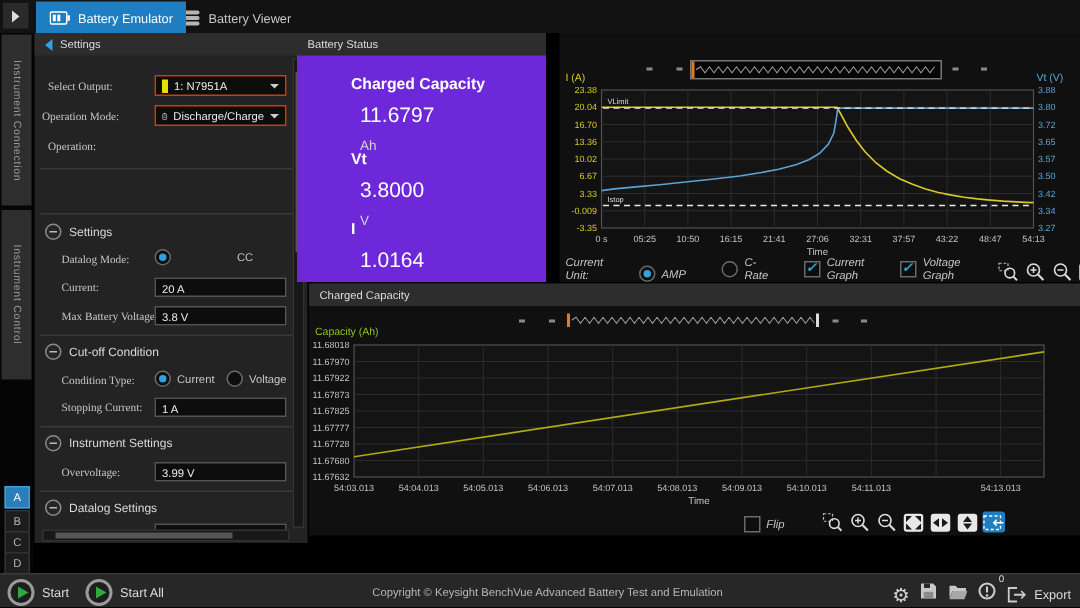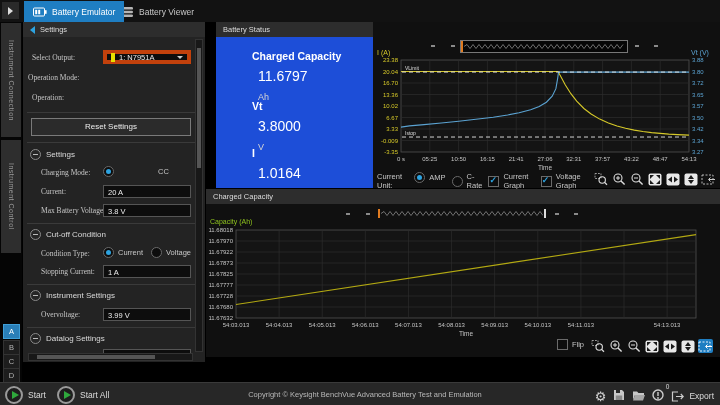--- a/index.html
+++ b/index.html
@@ -14,48 +14,48 @@
   
   .rail{left:0;top:22px;width:22px;height:383px;background:#050505;}
   .vtab{left:1px;width:20px;background:#2e2e2e;color:#9a9a9a;font-size:7px;writing-mode:vertical-rl;display:flex;align-items:center;justify-content:center;letter-spacing:.5px;}
   .chbtn{left:3px;width:15px;height:13px;background:#1d1d1d;color:#b5b5b5;font-size:7.5px;display:flex;align-items:center;justify-content:center;border:1px solid #333;}
   .chbtn.active{background:#2a7fb8;color:#fff;border-color:#3f9fd8;}
   
   .settings{left:23px;top:22px;width:182px;height:340px;background:#232323;}
   .phead{left:0;top:0;width:100%;height:15px;background:#2d2d2d;color:#dcdcdc;font-size:7.5px;line-height:15px;display:flex;align-items:center;gap:5px;padding-left:7px;box-sizing:border-box;}
   .back-tri{width:0;height:0;border-right:5px solid #2da3e0;border-top:4px solid transparent;border-bottom:4px solid transparent;}
   .lbl{color:#c6c6c6;font-size:7.5px;white-space:nowrap;font-family:Liberation Serif, serif;}
-  .dd{left:80px;width:88px;height:14px;background:#0d0d0d;border:4px solid #c2410c;display:flex;align-items:center;gap:4px;padding:0 4px;color:#ececec;font-size:7.5px;box-sizing:border-box;}
+  .dd{left:80px;width:88px;height:14px;background:#0d0d0d;border:1px solid #c2410c;display:flex;align-items:center;gap:4px;padding:0 4px;color:#ececec;font-size:7.5px;box-sizing:border-box;}
   .caret{margin-left:auto;width:0;height:0;border-top:3.5px solid #ccc;border-left:3px solid transparent;border-right:3px solid transparent;}
   .swatch{width:4px;height:9px;background:#e8e000;}
   .inp{left:80px;width:88px;height:13px;background:#0d0d0d;border:1px solid #555;color:#ececec;font-size:7.5px;line-height:13px;padding:0 4px;box-sizing:border-box;}
   .btn{background:#2b2b2b;border:1px solid #7a7a7a;color:#ececec;font-size:8px;text-align:center;line-height:15px;}
   .divider{height:1px;background:#3a3a3a;left:4px;width:174px;}
   .sec{display:flex;align-items:center;gap:5px;color:#dadada;font-size:8px;}
   .minus{width:9px;height:9px;border-radius:50%;border:1px solid #8a8a8a;background:#262626;position:relative;}
   .minus::after{content:'';position:absolute;left:2px;top:4px;width:5px;height:1px;background:#bbb;}
   .radio{width:9px;height:9px;border-radius:50%;background:#0d0d0d;border:1px solid #6a6a6a;display:inline-block;position:relative;flex:none;}
   .radio.sel::after{content:'';position:absolute;left:2px;top:2px;width:5px;height:5px;border-radius:50%;background:#2da3e0;}
   .check{width:9px;height:9px;background:#0d0d0d;border:1px solid #6a6a6a;display:inline-block;position:relative;flex:none;}
   .check.on::after{content:'\2713';color:#2da3e0;font-size:9px;font-weight:bold;position:absolute;left:0px;top:-2px;}
   .optrow{display:flex;align-items:center;gap:4px;font-size:7.5px;color:#c6c6c6;}
   .vscroll{width:6px;background:#181818;border:1px solid #333;}
   .vthumb{position:absolute;left:0;width:4px;background:#555;margin:0 0 0 0;}
   
-  .bstatus{left:216px;top:22px;width:166px;height:166px;background:#1d4ed8;}
+  .bstatus{left:198px;top:22px;width:166px;height:166px;background:#6d28d9;}
   .bs-label{left:36px;color:#fff;font-weight:bold;font-size:10.5px;}
   .bs-val{left:42px;color:#fff;font-size:14px;display:flex;align-items:baseline;gap:8px;flex-direction:column;}
   .bs-unit{font-size:9px;color:#d5d5d5;}
   
   .vcpanel{left:373px;top:22px;width:347px;height:166px;background:#101010;}
   .cappanel{left:206px;top:189px;width:514px;height:168px;background:#101010;}
   .selmark{height:2px;width:4px;background:#8a8a8a;top:5px;}
   .selbox{background:#060606;border:1px solid #777;}
   .axis-title{font-size:7px;}
-  .controls{display:flex;align-items:flex-start;gap:6px;font-size:7.5px;color:#c6c6c6;}
+  .controls{display:flex;align-items:flex-end;gap:24px;font-size:7.5px;color:#c6c6c6;font-style:italic;}
   .ticons{display:flex;align-items:center;gap:3px;}
   .ticon{width:15px;height:14px;display:flex;align-items:center;justify-content:center;}
   .ticon.activebg{background:#1f7ec2;border-radius:2px;}
   
   .footer{left:0;top:382px;width:720px;height:23px;background:#272727;border-top:1px solid #3a3a3a;box-sizing:border-box;}
   .play{width:14px;height:14px;border-radius:50%;background:#1e1e1e;border:2px solid #9a9a9a;display:inline-block;position:relative;flex:none;}
   .ptri{position:absolute;left:5px;top:3px;border-left:7px solid #2fa83c;border-top:4px solid transparent;border-bottom:4px solid transparent;}
   .fbtn{display:flex;align-items:center;gap:5px;color:#dcdcdc;font-size:8.5px;}
   .f-icons{display:flex;align-items:center;gap:7px;color:#d0d0d0;}
   text{font-family:"Liberation Sans",sans-serif;}
@@ -102,30 +102,39 @@
       <span class="back-tri"></span>
       <span>Settings</span>
     </div>
     <div class="abs lbl" style="left:9px;top:31px;">Select Output:</div>
     <div class="abs dd" style="top:28px;">
       <span class="swatch"></span>
       <span>1: N7951A</span>
       <span class="caret"></span>
     </div>
     <div class="abs lbl" style="left:5px;top:51px;">Operation Mode:</div>
+    <div class="abs dd" style="top:48px;">
+      <svg width="8" height="11" viewBox="0 0 8 11">
+          <rect x="1" y="2" width="6" height="8.5" rx="1" fill="none" stroke="#ddd" stroke-width="0.9"></rect>
+          <rect x="2.8" y="0.5" width="2.4" height="1.5" fill="#ddd"></rect>
+          <line x1="2" y1="5" x2="6" y2="5" stroke="#ddd" stroke-width="0.7"></line>
+          <line x1="2" y1="7.5" x2="6" y2="7.5" stroke="#ddd" stroke-width="0.7"></line>
+        </svg>
+      <span>Discharge/Charge</span>
+      <span class="caret"></span>
+    </div>
     <div class="abs lbl" style="left:9px;top:71px;">Operation:</div>
     <div class="abs divider" style="top:90px;"></div>
-    <div class="abs btn" style="left:8px;top:96px;width:158px;height:16px;">Reset Settings</div>
     <div class="abs divider" style="top:120px;"></div>
 
     <div class="abs sec" style="left:7px;top:127px;">
       <span class="minus"></span>
       <span>Settings</span>
     </div>
-    <div class="abs lbl" style="left:18px;top:146px;">Charging Mode:</div>
+    <div class="abs lbl" style="left:18px;top:146px;">Datalog Mode:</div>
     <div class="abs optrow" style="left:80px;top:144px;gap:44px;">
       <span class="radio sel"></span>
         <span>CC</span>
       <span class="radio" style="margin-left:8px;"></span>
         <span>CV</span>
     </div>
     <div class="abs lbl" style="left:18px;top:165px;">Current:</div>
     <div class="abs inp" style="top:163px;">20 A</div>
     <div class="abs lbl" style="left:18px;top:184px;">Max Battery Voltage:</div>
     <div class="abs inp" style="top:182px;">3.8 V</div>
@@ -378,21 +387,21 @@
         <text x="159.33458294283037" y="99" fill="#c4c4c4" font-size="6" text-anchor="middle">54:06.013</text>
         <text x="202.4461105904405" y="99" fill="#c4c4c4" font-size="6" text-anchor="middle">54:07.013</text>
         <text x="245.5576382380506" y="99" fill="#c4c4c4" font-size="6" text-anchor="middle">54:08.013</text>
         <text x="288.66916588566073" y="99" fill="#c4c4c4" font-size="6" text-anchor="middle">54:09.013</text>
         <text x="331.7806935332709" y="99" fill="#c4c4c4" font-size="6" text-anchor="middle">54:10.013</text>
         <text x="374.892221180881" y="99" fill="#c4c4c4" font-size="6" text-anchor="middle">54:11.013</text>
         <text x="461.1152764761012" y="99" fill="#c4c4c4" font-size="6" text-anchor="middle">54:13.013</text>
         <text x="260" y="108" fill="#c4c4c4" font-size="6.5" text-anchor="middle">Time</text>
         <path d="M30.0,76.5 L490.0,6.6" fill="none" stroke="#b3a912" stroke-width="1.1"></path>
       </svg>
-    <div class="abs controls" style="left:0;top:150px;width:464px;height:16px;justify-content:flex-end;padding-left:43px;">
+    <div class="abs controls" style="left:0;top:150px;width:464px;height:16px;justify-content:flex-end;">
       <span class="optrow">
           <span class="check"></span>
           <span>Flip</span>
         </span>
       <span class="ticons">
         <span class="ticon">
             <svg width="14" height="14" viewBox="0 0 14 14">
               <rect x="1" y="1.5" width="6" height="5" fill="none" stroke="#bbb" stroke-width="0.8" stroke-dasharray="1.8 1.2"></rect>
               <circle cx="8.2" cy="8" r="3.2" fill="none" stroke="#ddd" stroke-width="1.1"></circle>
               <line x1="10.6" y1="10.4" x2="13" y2="12.8" stroke="#ddd" stroke-width="1.3"></line>

